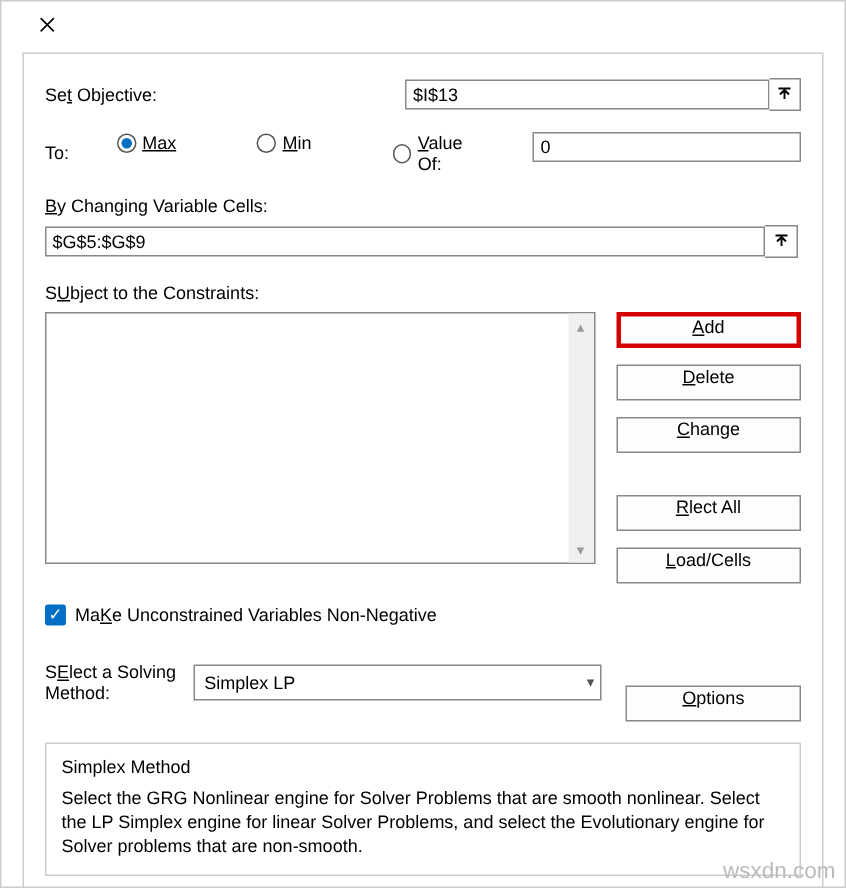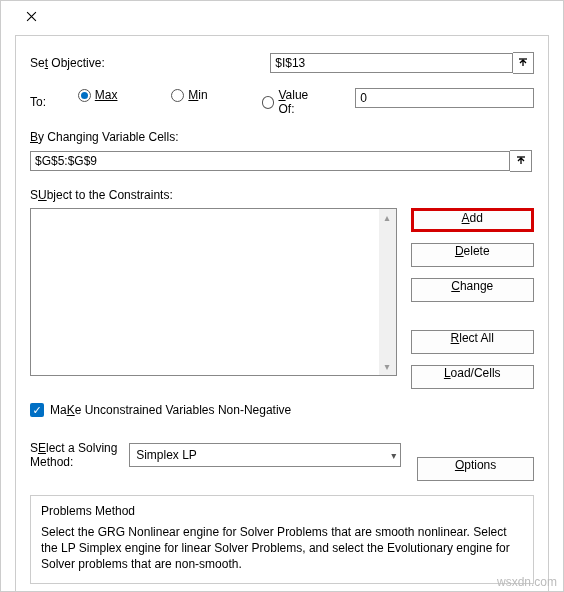--- a/index.html
+++ b/index.html
@@ -37,21 +37,21 @@
 .chev { font-size: 10px; color: #555; }
 .method-opts { width: 128px; margin-top: 28px; }
 .desc-box { border: 1px solid #ccc; margin-top: 14px; padding: 8px 10px 10px 10px; }
 .desc-title { margin-bottom: 6px; }
 .desc-text { line-height: 1.35; }
 .footer { display: flex; justify-content: space-between; align-items: center; padding: 12px 14px 0 14px; }
 .footer .right { display: flex; gap: 14px; }
 .footer .btn { width: 120px; height: 26px; }
 .ul { text-decoration: underline; }
 .un { } 
-.wm { position: absolute; right: 6px; bottom: 2px; font-size: 12px; color: #bbb; }
+.wm { position: absolute; right: 6px; bottom: 2px; font-size: 15px; color: #bbb; }
 svg { display: block; }
 </style>
 </head>
 <body>
 
 <div class="window">
   <div class="titlebar">
     <div class="close">
       <svg width="11" height="11" viewBox="0 0 10 10">
           <path d="M1 1 L9 9 M9 1 L1 9" stroke="#000" stroke-width="1"></path>
@@ -154,21 +154,21 @@
         <span>Simplex LP</span>
         <span class="chev">▾</span>
       </div>
       <div style="flex:1"></div>
       <div class="btn method-opts">
         <span><span class="ul">O</span><span>ptions</span></span>
       </div>
     </div>
 
     <div class="desc-box">
-      <div class="desc-title">Problems Method</div>
+      <div class="desc-title">Simplex Method</div>
       <div class="desc-text">Select the GRG Nonlinear engine for Solver Problems that are smooth nonlinear. Select the LP Simplex engine for linear Solver Problems, and select the Evolutionary engine for Solver problems that are non-smooth.</div>
     </div>
 
   </div>
 
   <div class="footer">
     <div class="btn">
       
     </div>
     <div class="right">

